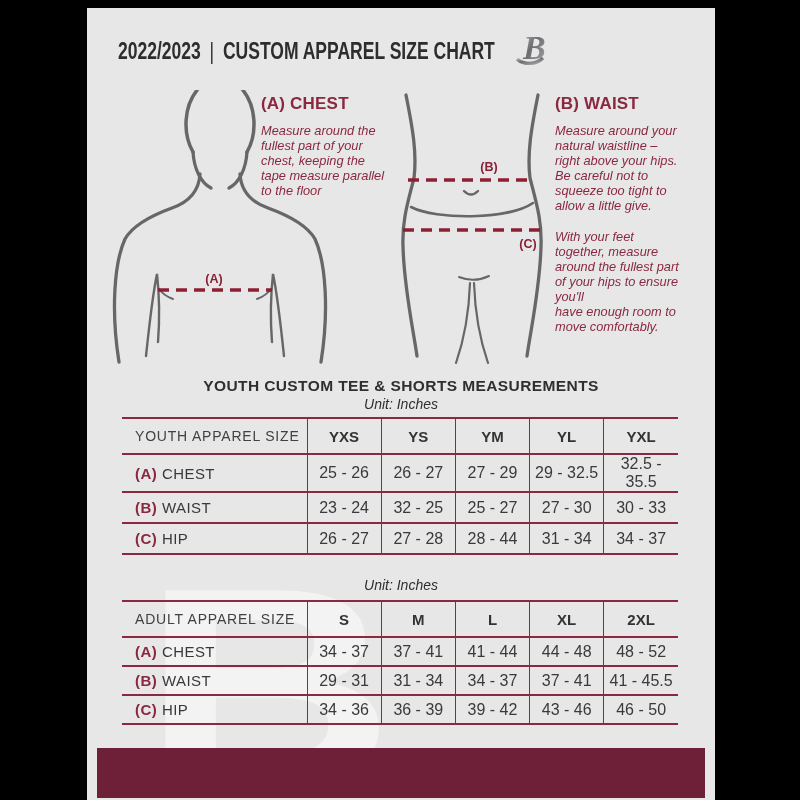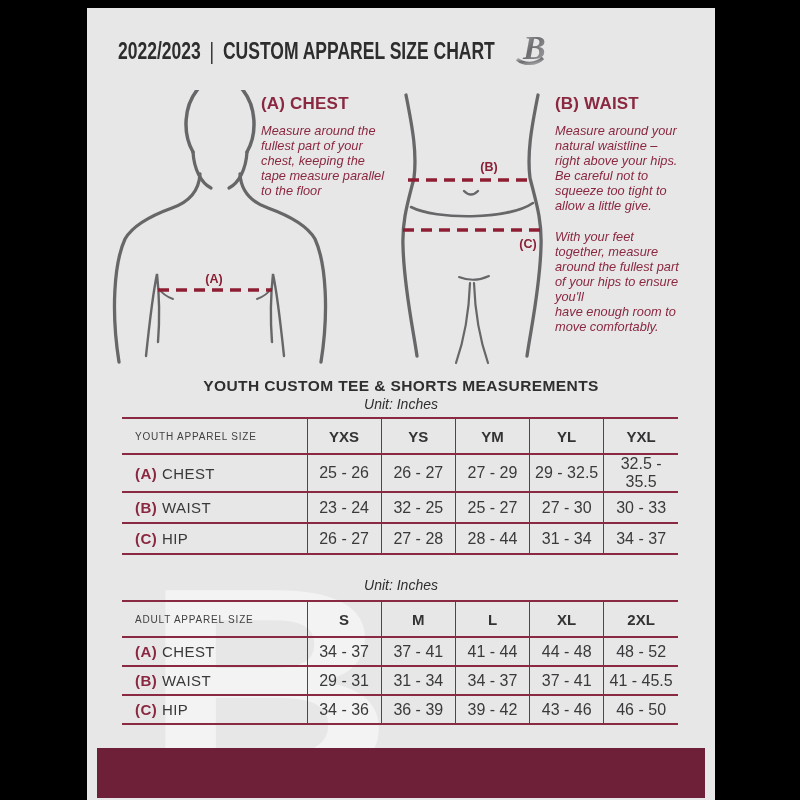--- a/index.html
+++ b/index.html
@@ -39,21 +39,21 @@
   table.size-table { position:absolute; left:35px; width:556px; border-collapse:collapse;
     table-layout:fixed; z-index:2; }
   .tbl-youth { top:409px; }
   .tbl-adult { top:592px; }
   table.size-table col.c0 { width:185px; }
   table.size-table td { border-top:2px solid #8a2a42; border-bottom:2px solid #8a2a42; }
   table.size-table td + td { border-left:1.5px solid #8a2a42;margin-left:20px; }
   table.size-table tr.head td { height:36px; }
   .tbl-youth tr.row td { height:31px; }
   .tbl-adult tr.row td { height:29px; }
-  td.lbl { text-align:left; padding-left:13px; font-size:10px; letter-spacing:0.8px; color:#414143; }
+  td.lbl { text-align:left; padding-left:13px; font-size:14px; letter-spacing:0.8px; color:#414143; }
   td.sz  { text-align:center; font-size:15px; font-weight:bold; color:#333335; }
   tr.row td.lbl { font-size:15px; letter-spacing:0.4px; color:#39393b; }
   tr.row td.lbl .mk { font-weight:bold; color:#8a2840; margin-right:5px; }
   td.val { text-align:center; font-size:16px; color:#3a3a3c; }
 
   
   .watermark { position:absolute; left:55px; top:538px; font-size:280px; line-height:1;
     font-weight:bold; color:rgba(255,255,255,0.5); transform:scaleX(1.25);
     transform-origin:left top; z-index:1; pointer-events:none; }
   .footer-bar { position:absolute; left:10px; top:740px; width:608px; height:50px;

